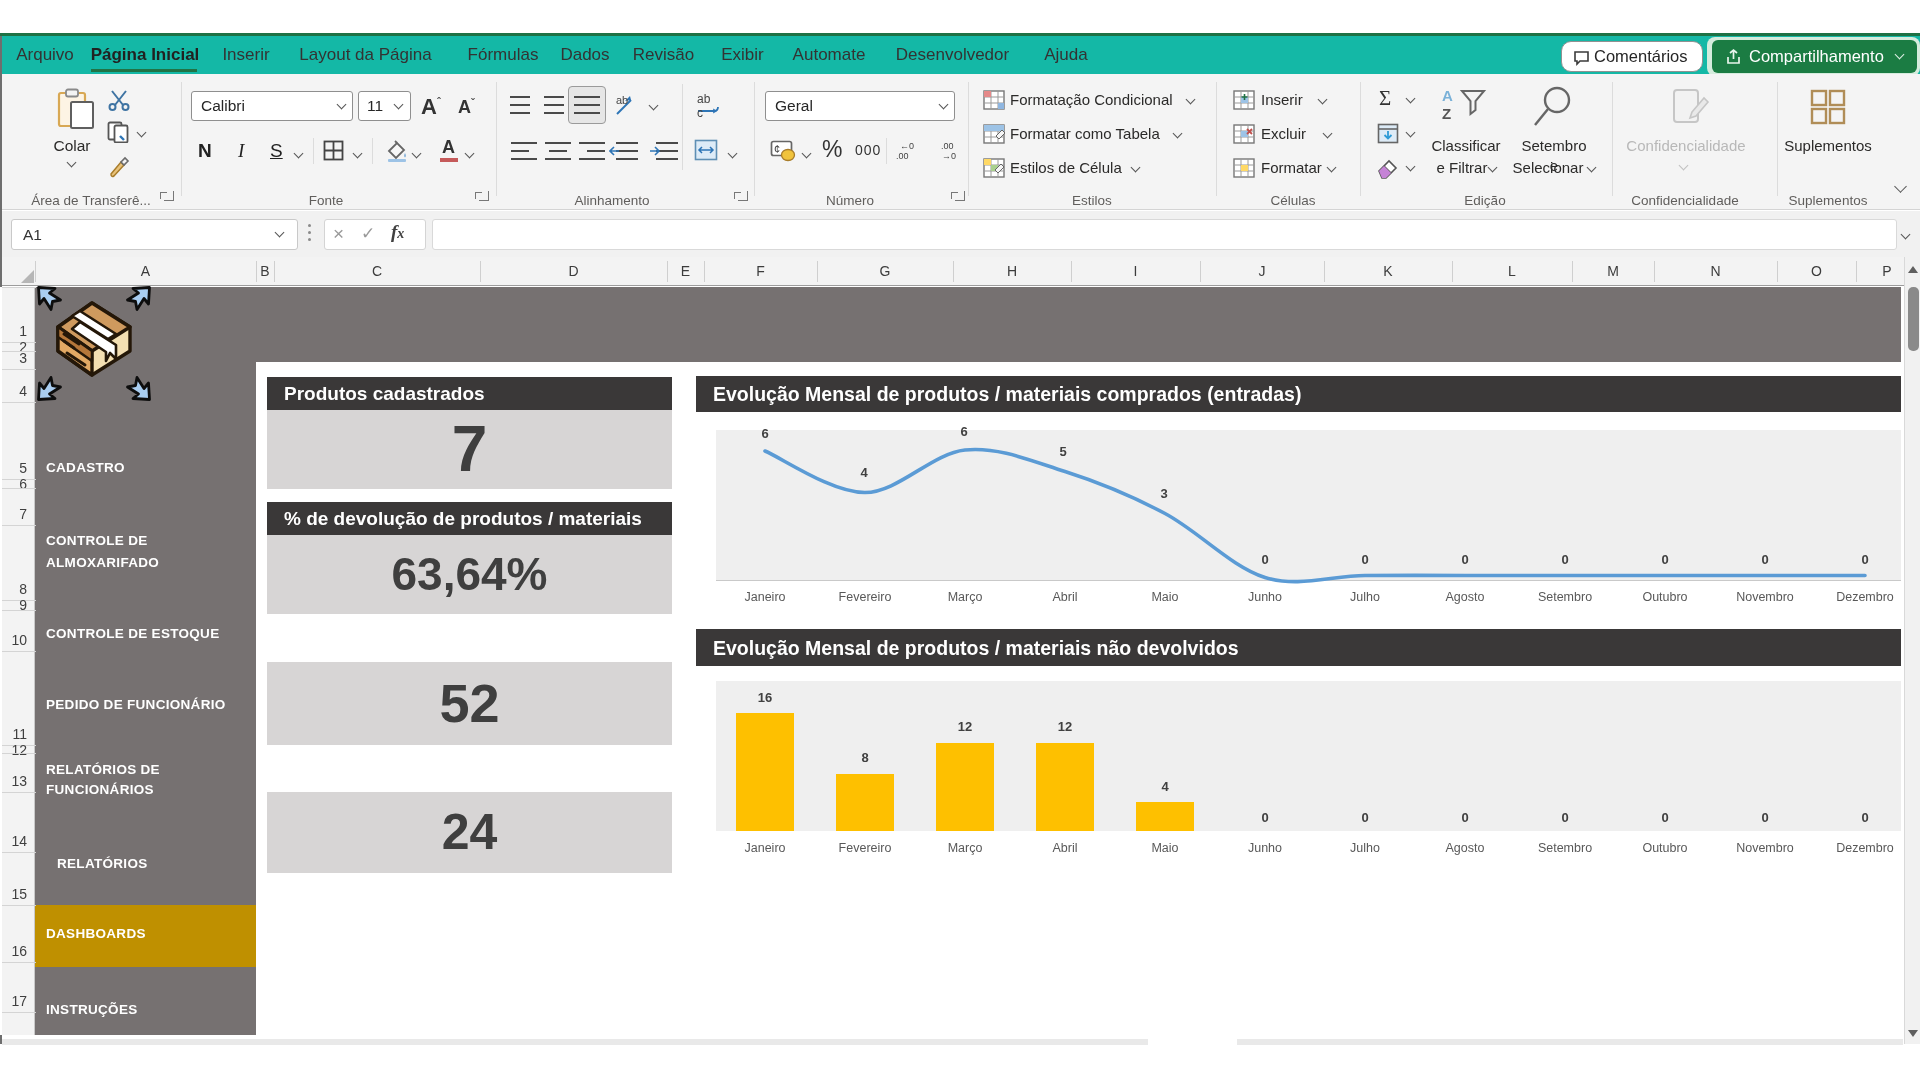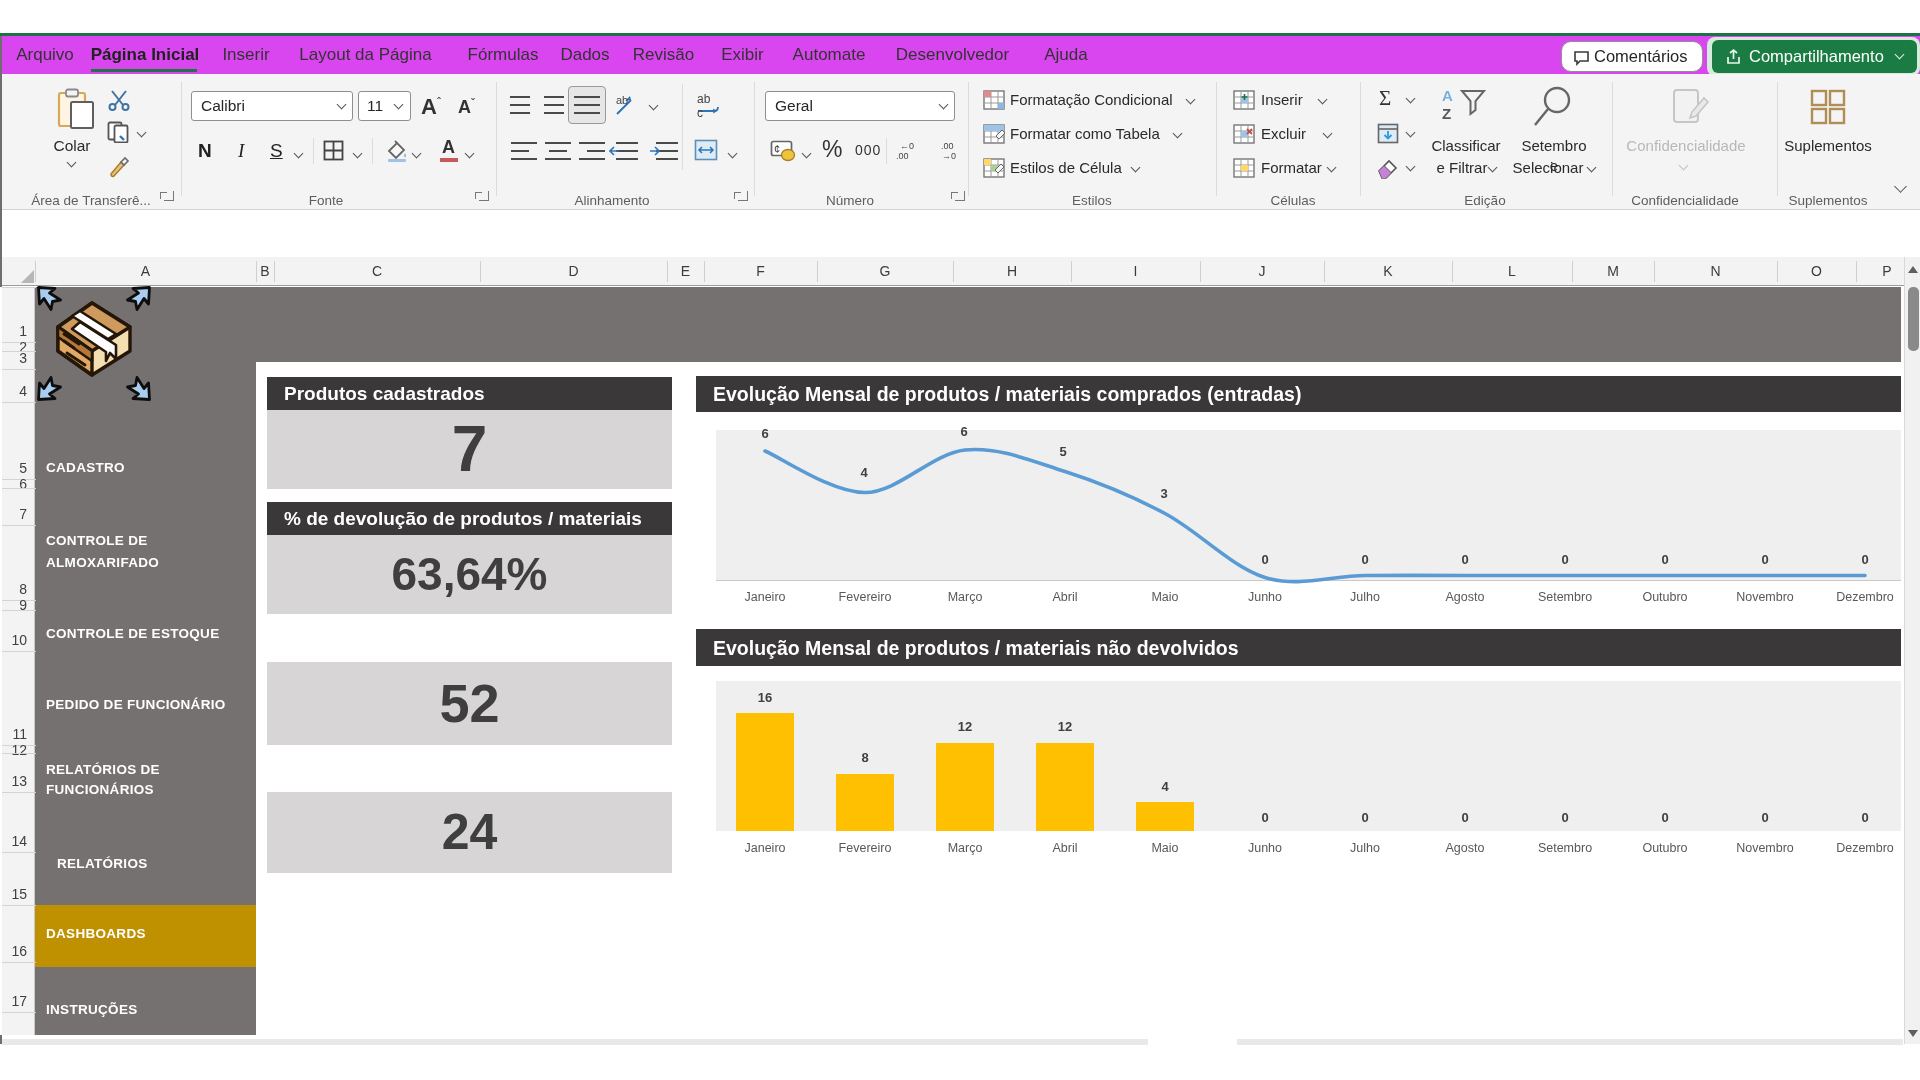--- a/index.html
+++ b/index.html
@@ -23,21 +23,21 @@
 .ctitle{position:absolute;left:696px;width:1205px;height:36px;background:#3a3838;color:#fff;font-weight:bold;font-size:19.5px}
 .ctitle span{position:absolute;left:17px;top:50%;transform:translateY(-50%)}
 .mon{position:absolute;width:90px;margin-left:-45px;text-align:center;font-size:12.5px;color:#595959}
 .dlab{position:absolute;width:40px;margin-left:-20px;text-align:center;font-size:13px;color:#404040;font-weight:bold}
 .bar{position:absolute;width:58px;margin-left:-29px;background:#fec000}
 </style></head><body>
 <div id="stage">
 
   <div class="abs" style="left:0;top:33px;width:1920px;height:3px;background:#1e7144"></div>
   <div class="abs" style="left:0;top:36px;width:2px;height:1008px;background:#6e6e6e"></div>
-  <div id="tabs" class="abs" style="left:2px;top:36px;width:1918px;height:38px;background:#d946ef">
+  <div id="tabs" class="abs" style="left:2px;top:36px;width:1918px;height:38px;background:#14b8a6">
     <div class="tabtxt" style="left:14px;width:58px">Arquivo</div>
     <div class="tabtxt" style="left:88px;width:110px;color:#212121;font-weight:bold">Página Inicial</div>
     <div class="abs" style="left:89px;top:33px;width:106px;height:3px;background:#217346"></div>
     <div class="tabtxt" style="left:220px;width:48px">Inserir</div>
     <div class="tabtxt" style="left:295px;width:137px">Layout da Página</div>
     <div class="tabtxt" style="left:464px;width:74px">Fórmulas</div>
     <div class="tabtxt" style="left:558px;width:50px">Dados</div>
     <div class="tabtxt" style="left:630px;width:63px">Revisão</div>
     <div class="tabtxt" style="left:718px;width:45px">Exibir</div>
     <div class="tabtxt" style="left:789px;width:76px">Automate</div>
@@ -308,20 +308,36 @@
         <rect x="4" y="4" width="14" height="14" fill="none" stroke="#b08d57" stroke-width="2.4"></rect>
         <rect x="22" y="4" width="14" height="14" fill="none" stroke="#b08d57" stroke-width="2.4"></rect>
         <rect x="4" y="22" width="14" height="14" fill="none" stroke="#b08d57" stroke-width="2.4"></rect>
         <rect x="22" y="22" width="14" height="14" fill="none" stroke="#b08d57" stroke-width="2.4"></rect>
       </svg>
     <div class="rbtxt" style="left:1776px;top:62px;width:100px;text-align:center">Suplementos</div>
     <div class="glabel" style="left:1766px;width:120px">Suplementos</div>
     <div class="chev" style="left:1894px;top:108px;width:9px;height:9px"></div>
   </div>
 
+  <div id="fbar" class="abs" style="left:2px;top:211px;width:1918px;height:46px;background:#f1f1f1">
+    <div class="abs" style="left:9px;top:8px;width:287px;height:31px;background:#fff;border:1px solid #c9c9c9;border-radius:3px">
+      <div class="abs" style="left:11px;top:0;height:29px;line-height:29px;font-size:15.5px;color:#333">A1</div>
+      <div class="chev" style="left:264px;top:9px"></div>
+    </div>
+    <div class="abs" style="left:306px;top:13px;width:3px;height:3px;background:#8a8a8a;border-radius:50%"></div>
+    <div class="abs" style="left:306px;top:20px;width:3px;height:3px;background:#8a8a8a;border-radius:50%"></div>
+    <div class="abs" style="left:306px;top:27px;width:3px;height:3px;background:#8a8a8a;border-radius:50%"></div>
+    <div class="abs" style="left:322px;top:8px;width:102px;height:31px;background:#fff;border:1px solid #d4d4d4;border-radius:3px">
+      <div class="abs" style="left:8px;top:3px;font-size:19px;color:#9a9a9a">×</div>
+      <div class="abs" style="left:36px;top:3px;font-size:17px;color:#9a9a9a">✓</div>
+      <div class="abs" style="left:66px;top:1px;font-size:19px;color:#404040;font-family:'Liberation Serif',serif;font-style:italic;font-weight:bold">f<span style="font-size:14px">x</span></div>
+    </div>
+    <div class="abs" style="left:430px;top:8px;width:1465px;height:31px;background:#fff;border:1px solid #d9d9d9;border-radius:3px"></div>
+    <div class="chev" style="left:1900px;top:20px"></div>
+  </div>
 
   <div id="cols" class="abs" style="left:2px;top:257px;width:1918px;height:29px;background:#f3f3f3;border-bottom:1px solid #9c9c9c">
     <div class="abs" style="left:19px;top:13px;width:0;height:0;border-left:13px solid transparent;border-bottom:13px solid #b6b6b6"></div>
     <div class="colhead" style="left:33px;width:221px">A</div>
     <div class="abs" style="left:254px;top:4px;width:1px;height:21px;background:#cfcfcf"></div>
     <div class="colhead" style="left:254px;width:18px">B</div>
     <div class="abs" style="left:272px;top:4px;width:1px;height:21px;background:#cfcfcf"></div>
     <div class="colhead" style="left:272px;width:206px">C</div>
     <div class="abs" style="left:478px;top:4px;width:1px;height:21px;background:#cfcfcf"></div>
     <div class="colhead" style="left:478px;width:187px">D</div>

